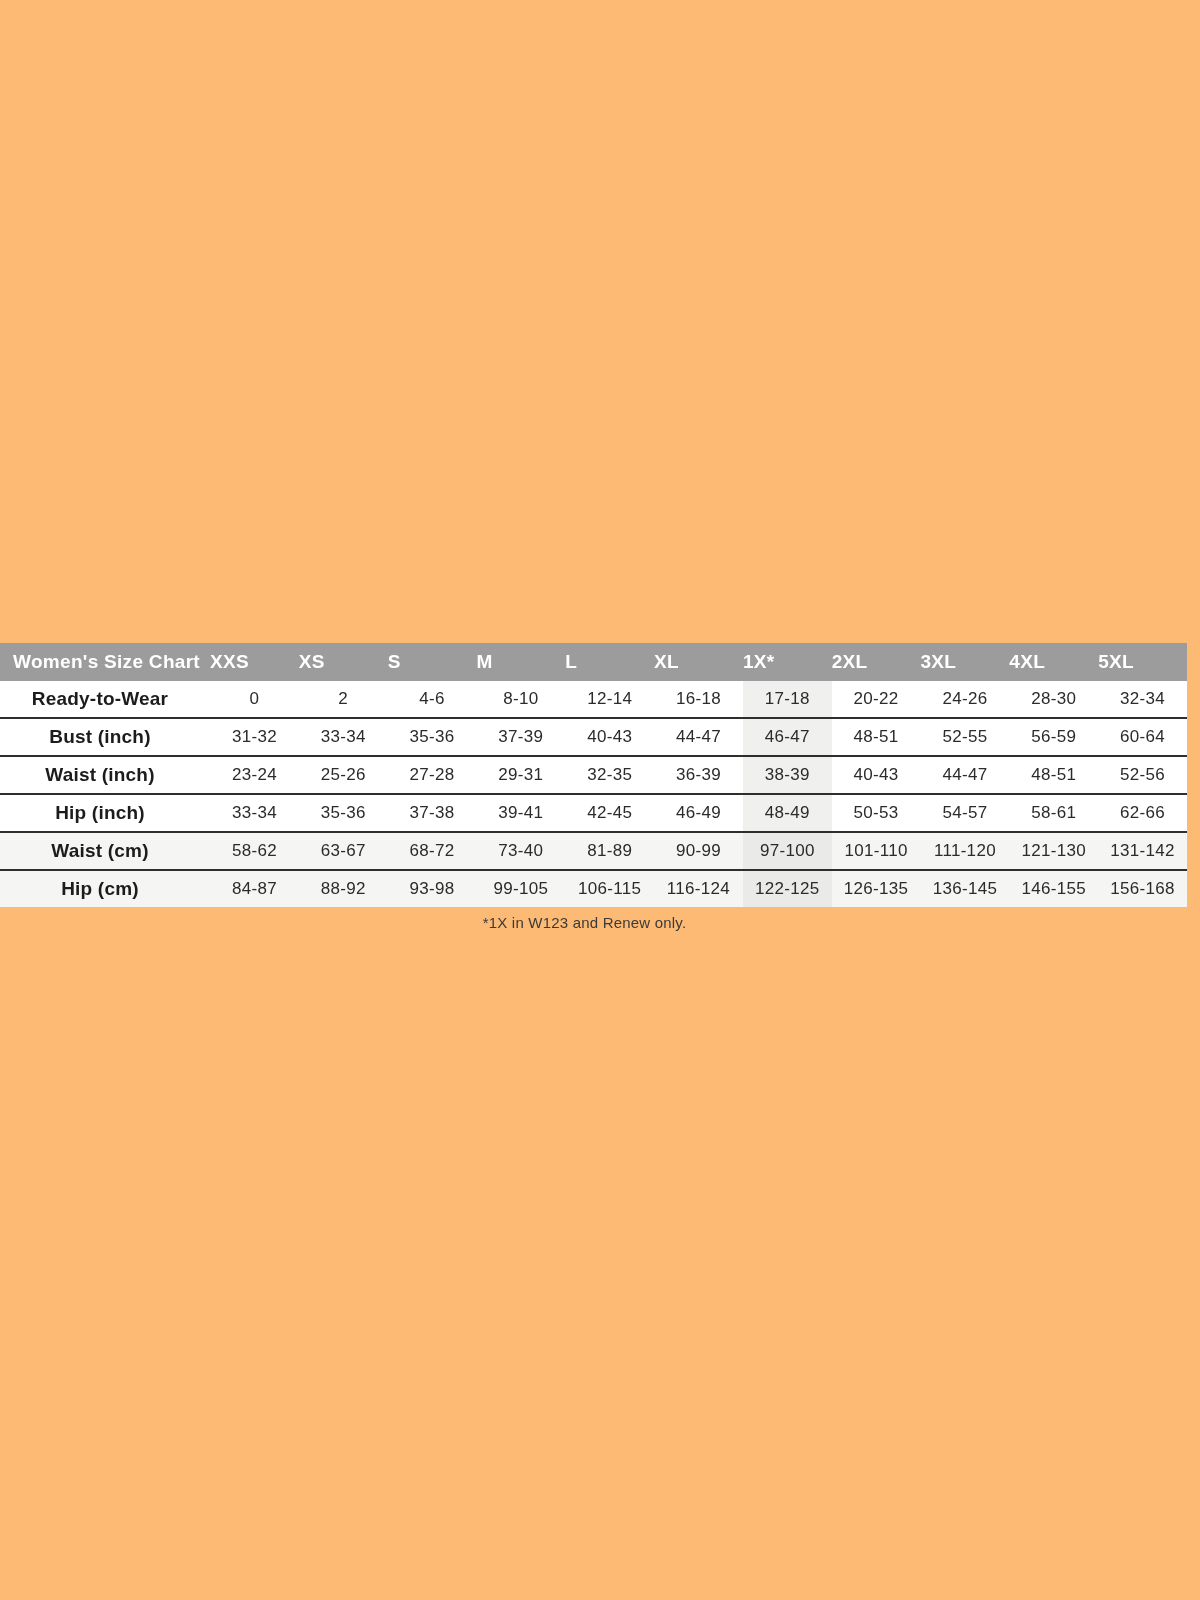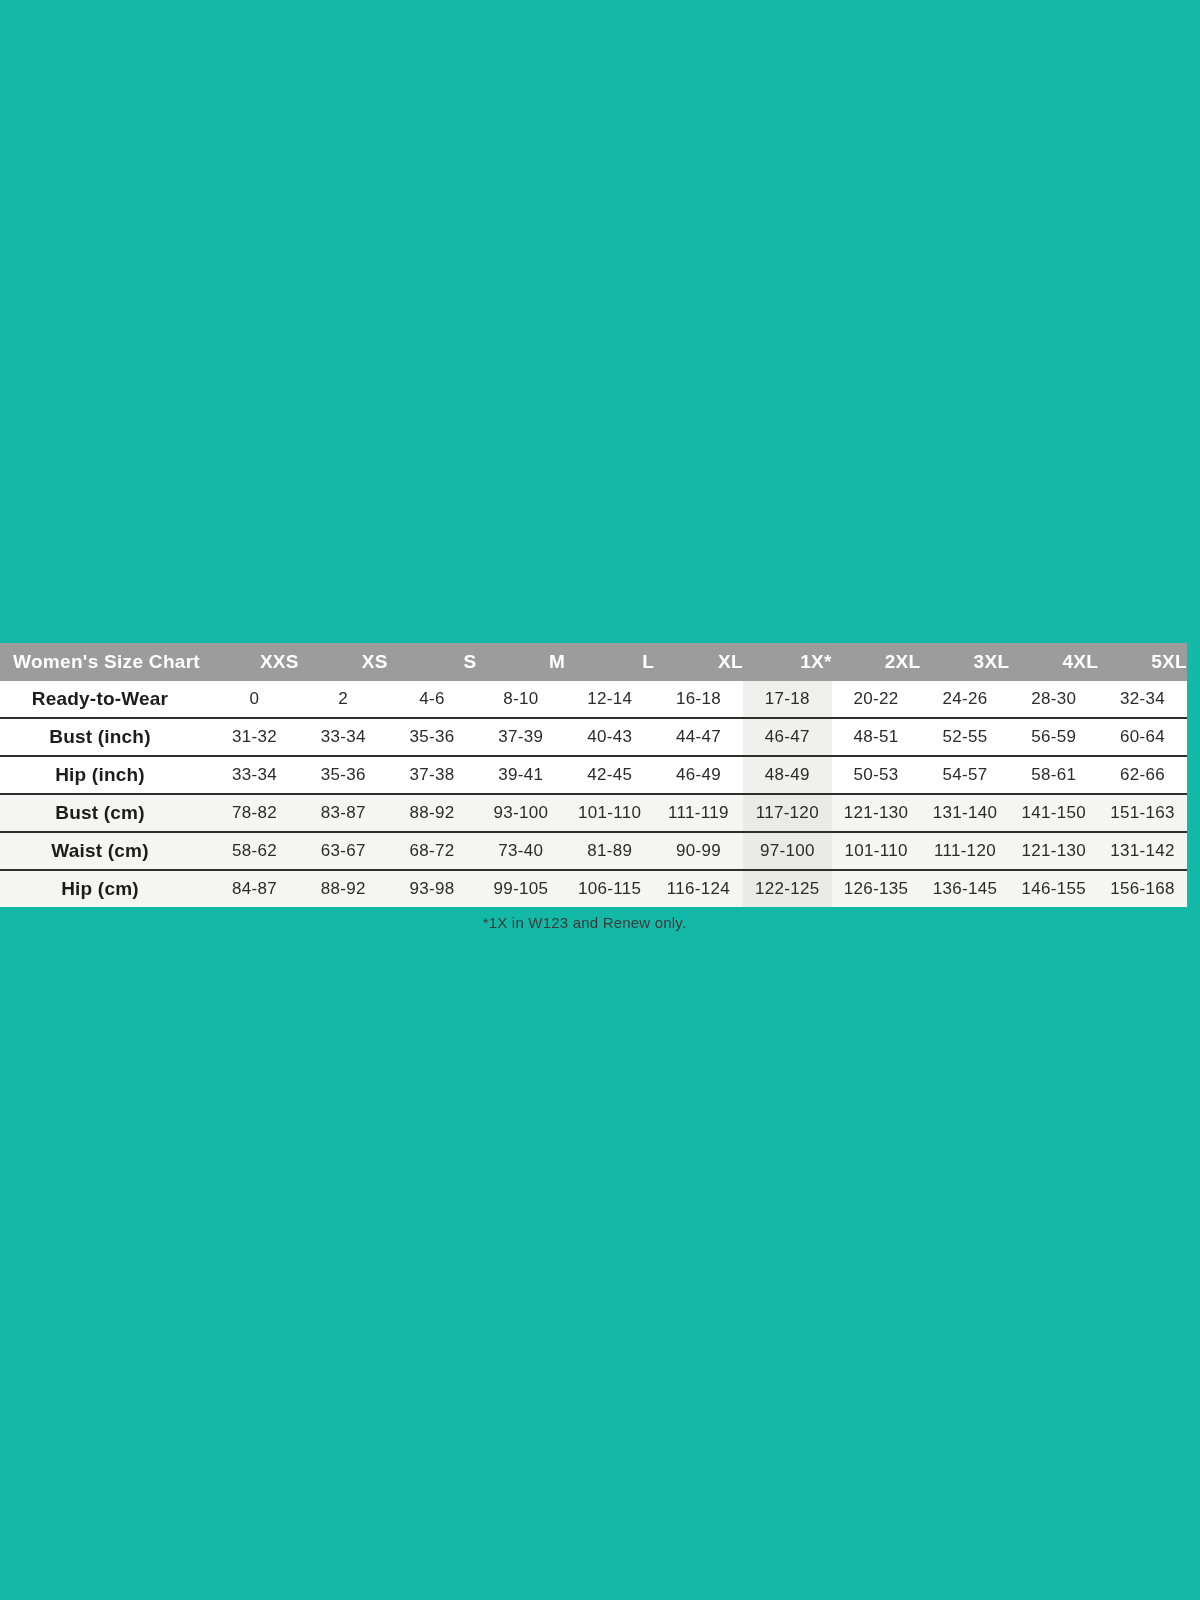--- a/index.html
+++ b/index.html
@@ -5,42 +5,42 @@
   html, body {
     margin: 0;
     padding: 0;
     background: #ffffff;
     font-family: "Liberation Sans", "DejaVu Sans", sans-serif;
   }
   .canvas {
     position: relative;
     width: 1200px;
     height: 1600px;
-    background: #14b8a6;
+    background: #fdba74;
     overflow: hidden;
   }
   .chart-wrap {
     position: absolute;
     top: 643px;
     left: 0;
     width: 1187px;
   }
   table.size-chart {
     width: 1187px;
     border-collapse: collapse;
     table-layout: fixed;
   }
   table.size-chart col.label-col { width: 210px; }
   thead th {
     background: var(--header-bg, #9c9c9c);
     color: var(--header-text, #ffffff);
     height: 38px;
     font-size: 19px;
     font-weight: bold;
-    text-align: right;
+    text-align: left;
     letter-spacing: 0.3px;
     padding: 0;
   }
   thead th.title-cell {
     text-align: right;
     padding-right: 10px;
   }
   tbody td {
     height: 36px;
     text-align: center;
@@ -120,46 +120,46 @@
             <td>37-39</td>
             <td>40-43</td>
             <td>44-47</td>
             <td class="hl">46-47</td>
             <td>48-51</td>
             <td>52-55</td>
             <td>56-59</td>
             <td>60-64</td>
           </tr>
           <tr>
+            <td class="row-label">Waist (inch)</td>
+            <td>23-24</td>
+            <td>25-26</td>
+            <td>27-28</td>
+            <td>29-31</td>
+            <td>32-35</td>
+            <td>36-39</td>
+            <td class="hl">38-39</td>
+            <td>40-43</td>
+            <td>44-47</td>
+            <td>48-51</td>
+            <td>52-56</td>
+          </tr>
+          <tr>
             <td class="row-label">Hip (inch)</td>
             <td>33-34</td>
             <td>35-36</td>
             <td>37-38</td>
             <td>39-41</td>
             <td>42-45</td>
             <td>46-49</td>
             <td class="hl">48-49</td>
             <td>50-53</td>
             <td>54-57</td>
             <td>58-61</td>
             <td>62-66</td>
-          </tr>
-          <tr class="shaded">
-            <td class="row-label">Bust (cm)</td>
-            <td>78-82</td>
-            <td>83-87</td>
-            <td>88-92</td>
-            <td>93-100</td>
-            <td>101-110</td>
-            <td>111-119</td>
-            <td class="hl">117-120</td>
-            <td>121-130</td>
-            <td>131-140</td>
-            <td>141-150</td>
-            <td>151-163</td>
           </tr>
           <tr class="shaded">
             <td class="row-label">Waist (cm)</td>
             <td>58-62</td>
             <td>63-67</td>
             <td>68-72</td>
             <td>73-40</td>
             <td>81-89</td>
             <td>90-99</td>
             <td class="hl">97-100</td>

